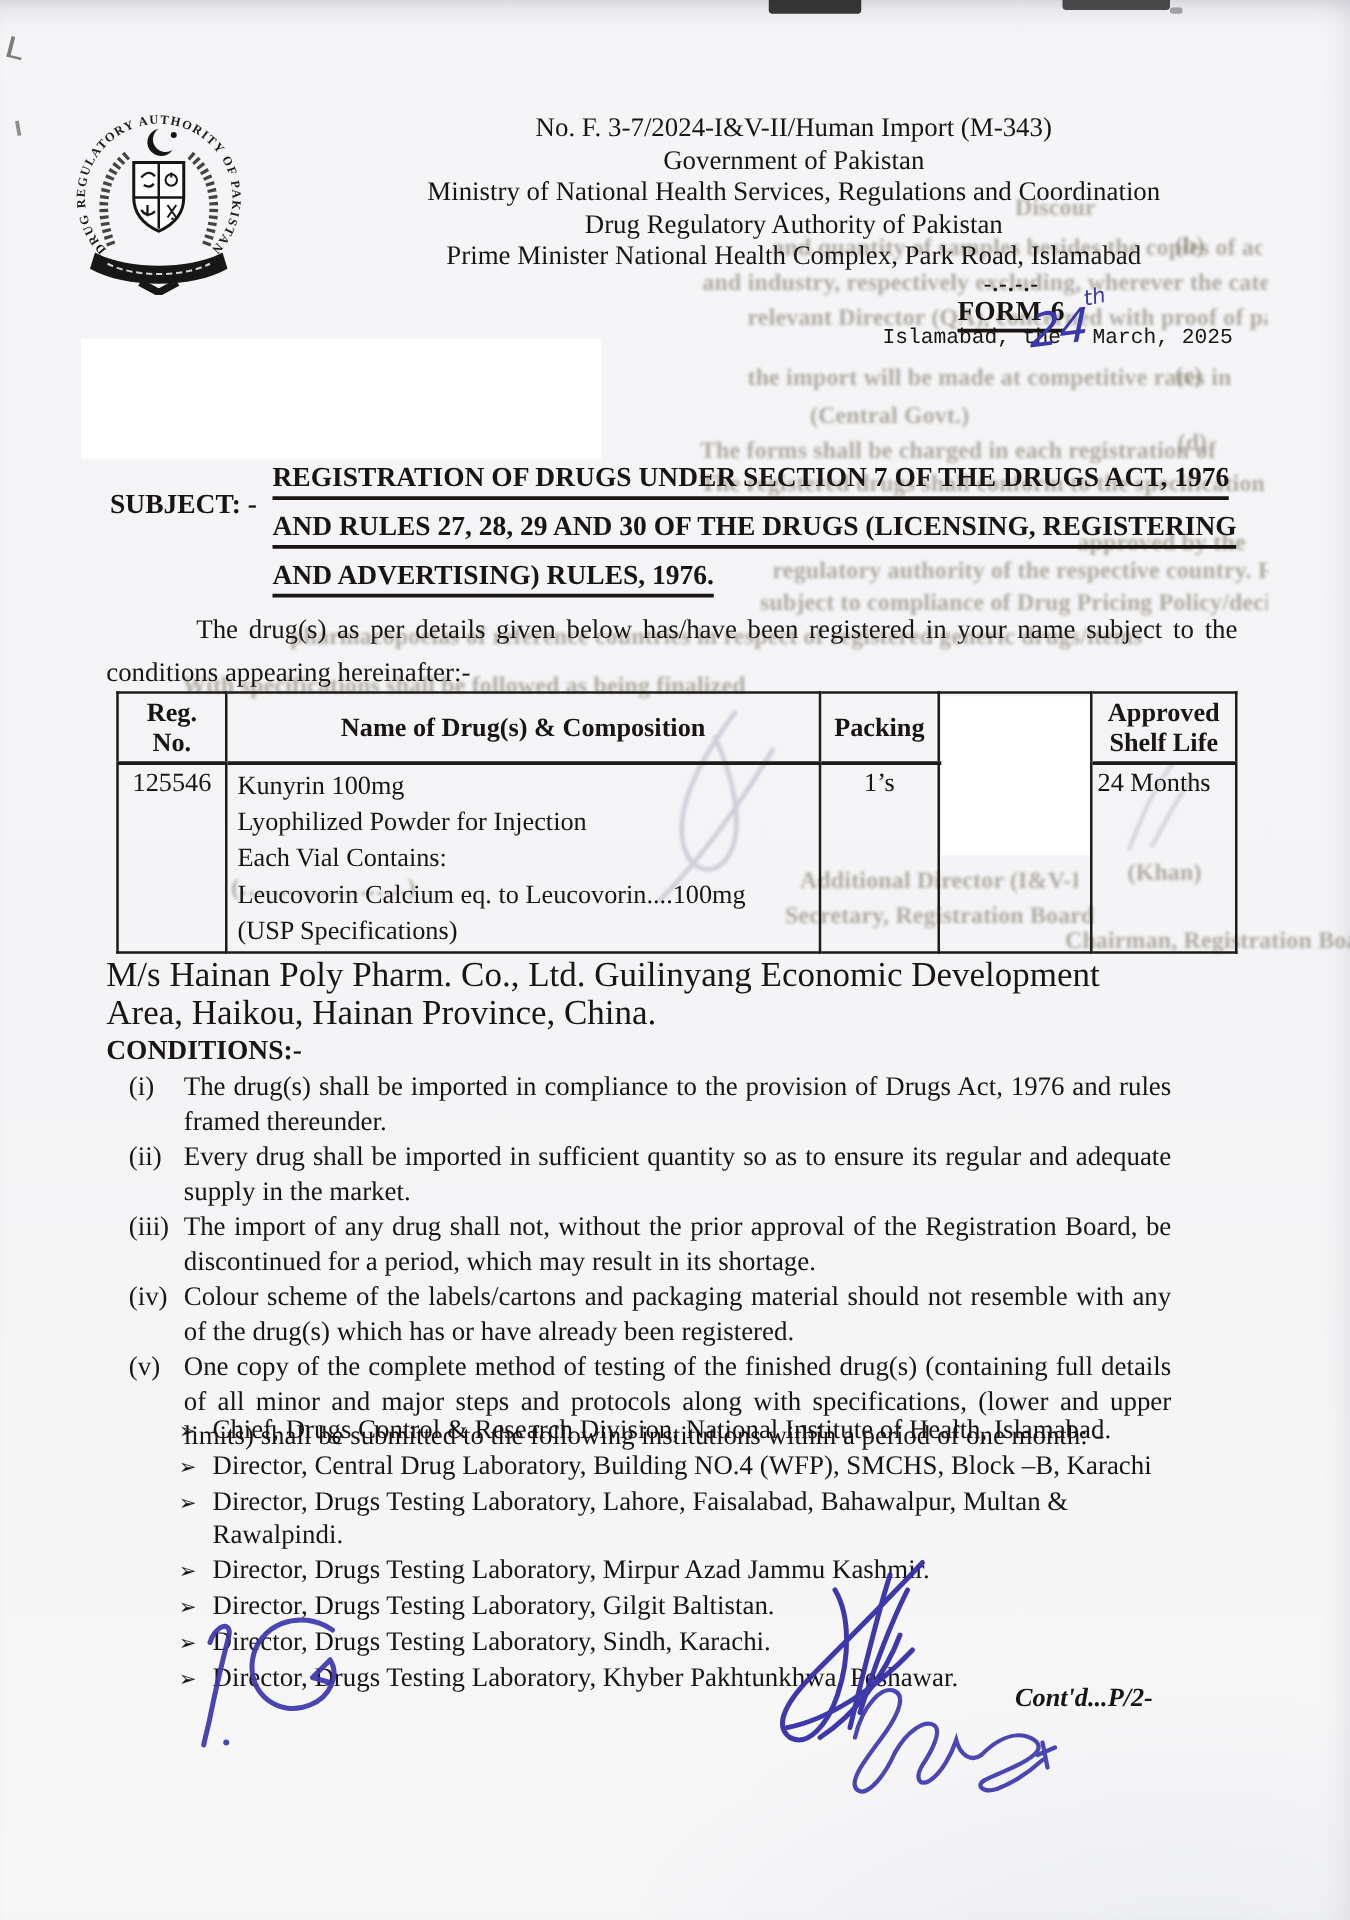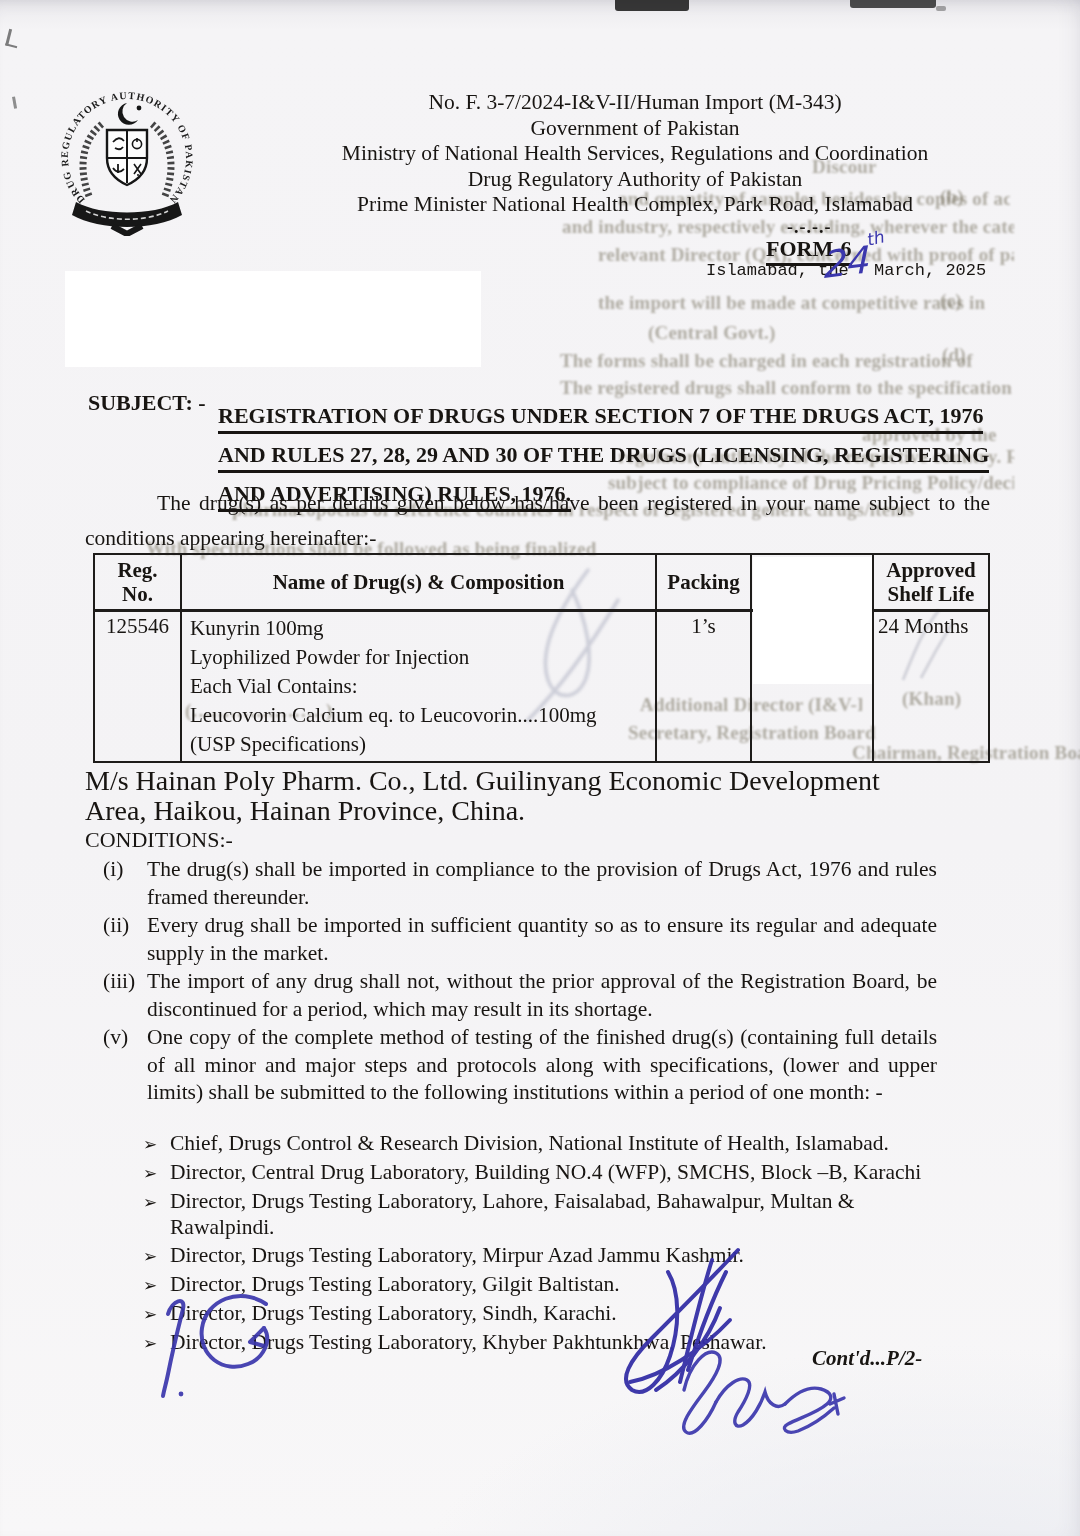--- a/index.html
+++ b/index.html
@@ -28,35 +28,35 @@
   .dateline{font-size:17px;font-family:Liberation Mono, monospace;}
   .handday{
     left:824px;top:241px;font-family:"DejaVu Sans",sans-serif;font-style:oblique;
     color:#3b37ad;font-size:37px;transform:rotate(-7deg) skewX(-8deg);z-index:7;
   }
   .handsup{
     left:867px;top:228px;font-family:"DejaVu Sans",sans-serif;font-style:oblique;
     color:#3b37ad;font-size:17px;transform:rotate(-12deg);z-index:7;
   }
   .subjlabel{left:88px;top:390px;font-size:22px;font-weight:bold;}
-  .subjlines{left:218px;top:403px;width:780px;}
+  .subjlines{left:218px;top:369px;width:780px;}
   .subjlines .sline{display:inline-block;font-size:22px;font-weight:bold;border-bottom:3px solid #181512;padding-bottom:2px;margin-bottom:8px;line-height:26px;}
   .intro{left:85px;top:486px;width:905px;font-size:21.5px;line-height:35px;text-align:justify;text-indent:72px;}
   table.regtbl{
     position:absolute;left:93px;top:553px;width:895px;border-collapse:collapse;table-layout:fixed;z-index:3;
     font-size:21px;
   }
   table.regtbl td{border:2px solid #1e1c1a;vertical-align:top;padding:2px 4px;}
   table.regtbl tr.hd td{font-weight:bold;text-align:center;height:50px;border-bottom:3px solid #1e1c1a;vertical-align:middle;line-height:24px;}
   table.regtbl tr.bd td{height:130px;}
   .comp div{line-height:29px;padding-left:4px;}
   .licblock{left:85px;top:766px;width:905px;display:flex;z-index:3;}
   .liclabel{flex:0 0 260px;font-weight:bold;font-size:21.5px;line-height:30px;}
   .licvalue{flex:1;font-size:28px;line-height:30px;}
-  .condhead{left:85px;top:827px;font-size:22px;font-weight:normal;}
+  .condhead{left:85px;top:827px;font-size:22px;font-weight:bold;}
   .conds{left:103px;top:856px;width:834px;font-size:21.5px;line-height:27.5px;}
   .cond{display:flex;margin-bottom:1px;}
   .cond .num{flex:0 0 44px;}
   .cond .ctext{flex:1;text-align:justify;}
   .insts{left:143px;top:1131px;width:802px;font-size:21.5px;line-height:25.8px;}
   .inst{padding-left:27px;text-indent:-27px;margin-bottom:2px;}
   .inst .mk{display:inline-block;width:27px;text-indent:0;font-size:17px;}
   .contd{left:812px;top:1346px;font-size:21px;font-weight:bold;font-style:italic;}
   .swirl{position:absolute;z-index:1;}
 </style>
@@ -204,20 +204,24 @@
     </div>
     <div class="cond">
       <span class="num">(ii)</span>
       <span class="ctext">Every drug shall be imported in sufficient quantity so as to ensure its regular and adequate supply in the market.</span>
     </div>
     <div class="cond">
       <span class="num">(iii)</span>
       <span class="ctext">The import of any drug shall not, without the prior approval of the Registration Board, be discontinued for a period, which may result in its shortage.</span>
     </div>
     <div class="cond">
+      <span class="num">(iv)</span>
+      <span class="ctext">Colour scheme of the labels/cartons and packaging material should not resemble with any of the drug(s) which has or have already been registered.</span>
+    </div>
+    <div class="cond">
       <span class="num">(v)</span>
       <span class="ctext">One copy of the complete method of testing of the finished drug(s) (containing full details of all minor and major steps and protocols along with specifications, (lower and upper limits) shall be submitted to the following institutions within a period of one month: -</span>
     </div>
   </div>
 
   <div class="abs doc insts">
     <div class="inst"><span class="mk">➢</span><span>Chief, Drugs Control &amp; Research Division, National Institute of Health, Islamabad.</span></div>
     <div class="inst"><span class="mk">➢</span><span>Director, Central Drug Laboratory, Building NO.4 (WFP), SMCHS, Block –B, Karachi</span></div>
     <div class="inst"><span class="mk">➢</span><span>Director, Drugs Testing Laboratory, Lahore, Faisalabad, Bahawalpur, Multan &amp; Rawalpindi.</span></div>
     <div class="inst"><span class="mk">➢</span><span>Director, Drugs Testing Laboratory, Mirpur Azad Jammu Kashmir.</span></div>

